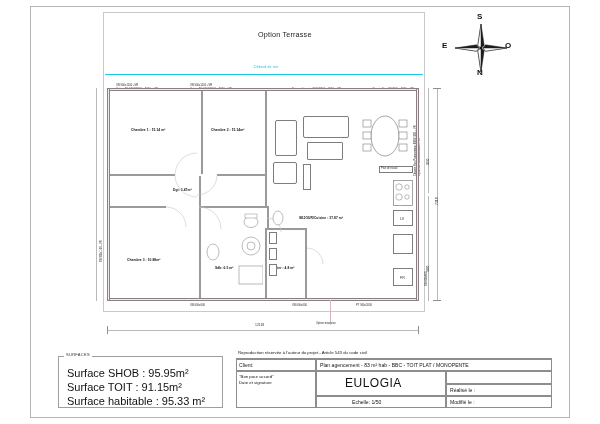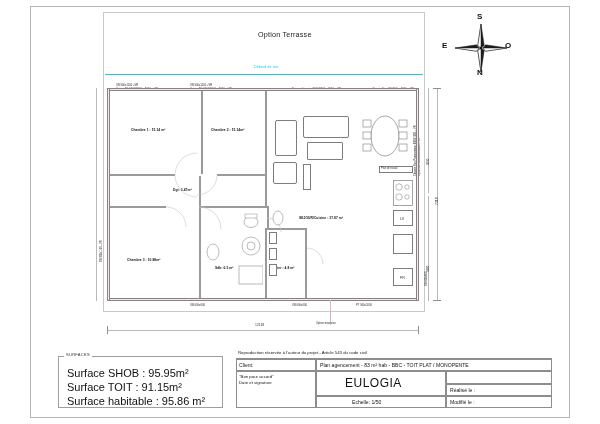--- a/index.html
+++ b/index.html
@@ -237,21 +237,21 @@
   <span class="spec" style="left:190px;top:304px;">OB 600x600</span>
   <span class="spec" style="left:292px;top:304px;">OB 600x600</span>
   <span class="spec" style="left:356px;top:304px;">PT 900x2030</span>
 
   <div class="thin" style="left:330px;top:300px;width:0.6px;height:22px;background:#d8b6bb;"></div>
   <span class="spec" style="left:316px;top:322px;">Option marquise</span>
 
   <div id="surfaces">
     <span class="surf-line" style="top:10px;">Surface SHOB : 95.95m²</span>
     <span class="surf-line" style="top:24px;">Surface TOIT : 91.15m²</span>
-    <span class="surf-line" style="top:38px;">Surface habitable :  95.86 m²</span>
+    <span class="surf-line" style="top:38px;">Surface habitable :  95.33 m²</span>
   </div>
   <span id="surf-tag">SURFACES</span>
 
   <div id="titleblock">
 
     <div class="tb-cell" style="left:0;top:0;width:316px;height:11px;border-top:none;border-left:none;border-right:none;"></div>
     <span class="tb-small" style="left:2px;top:2px;">Reproduction réservée à l'auteur du projet - Article 543 du code civil</span>
 
     <div class="tb-cell" style="left:0;top:11px;width:80px;height:12px;"></div>
     <span class="tb-txt" style="left:3px;top:14px;">Client:</span>

